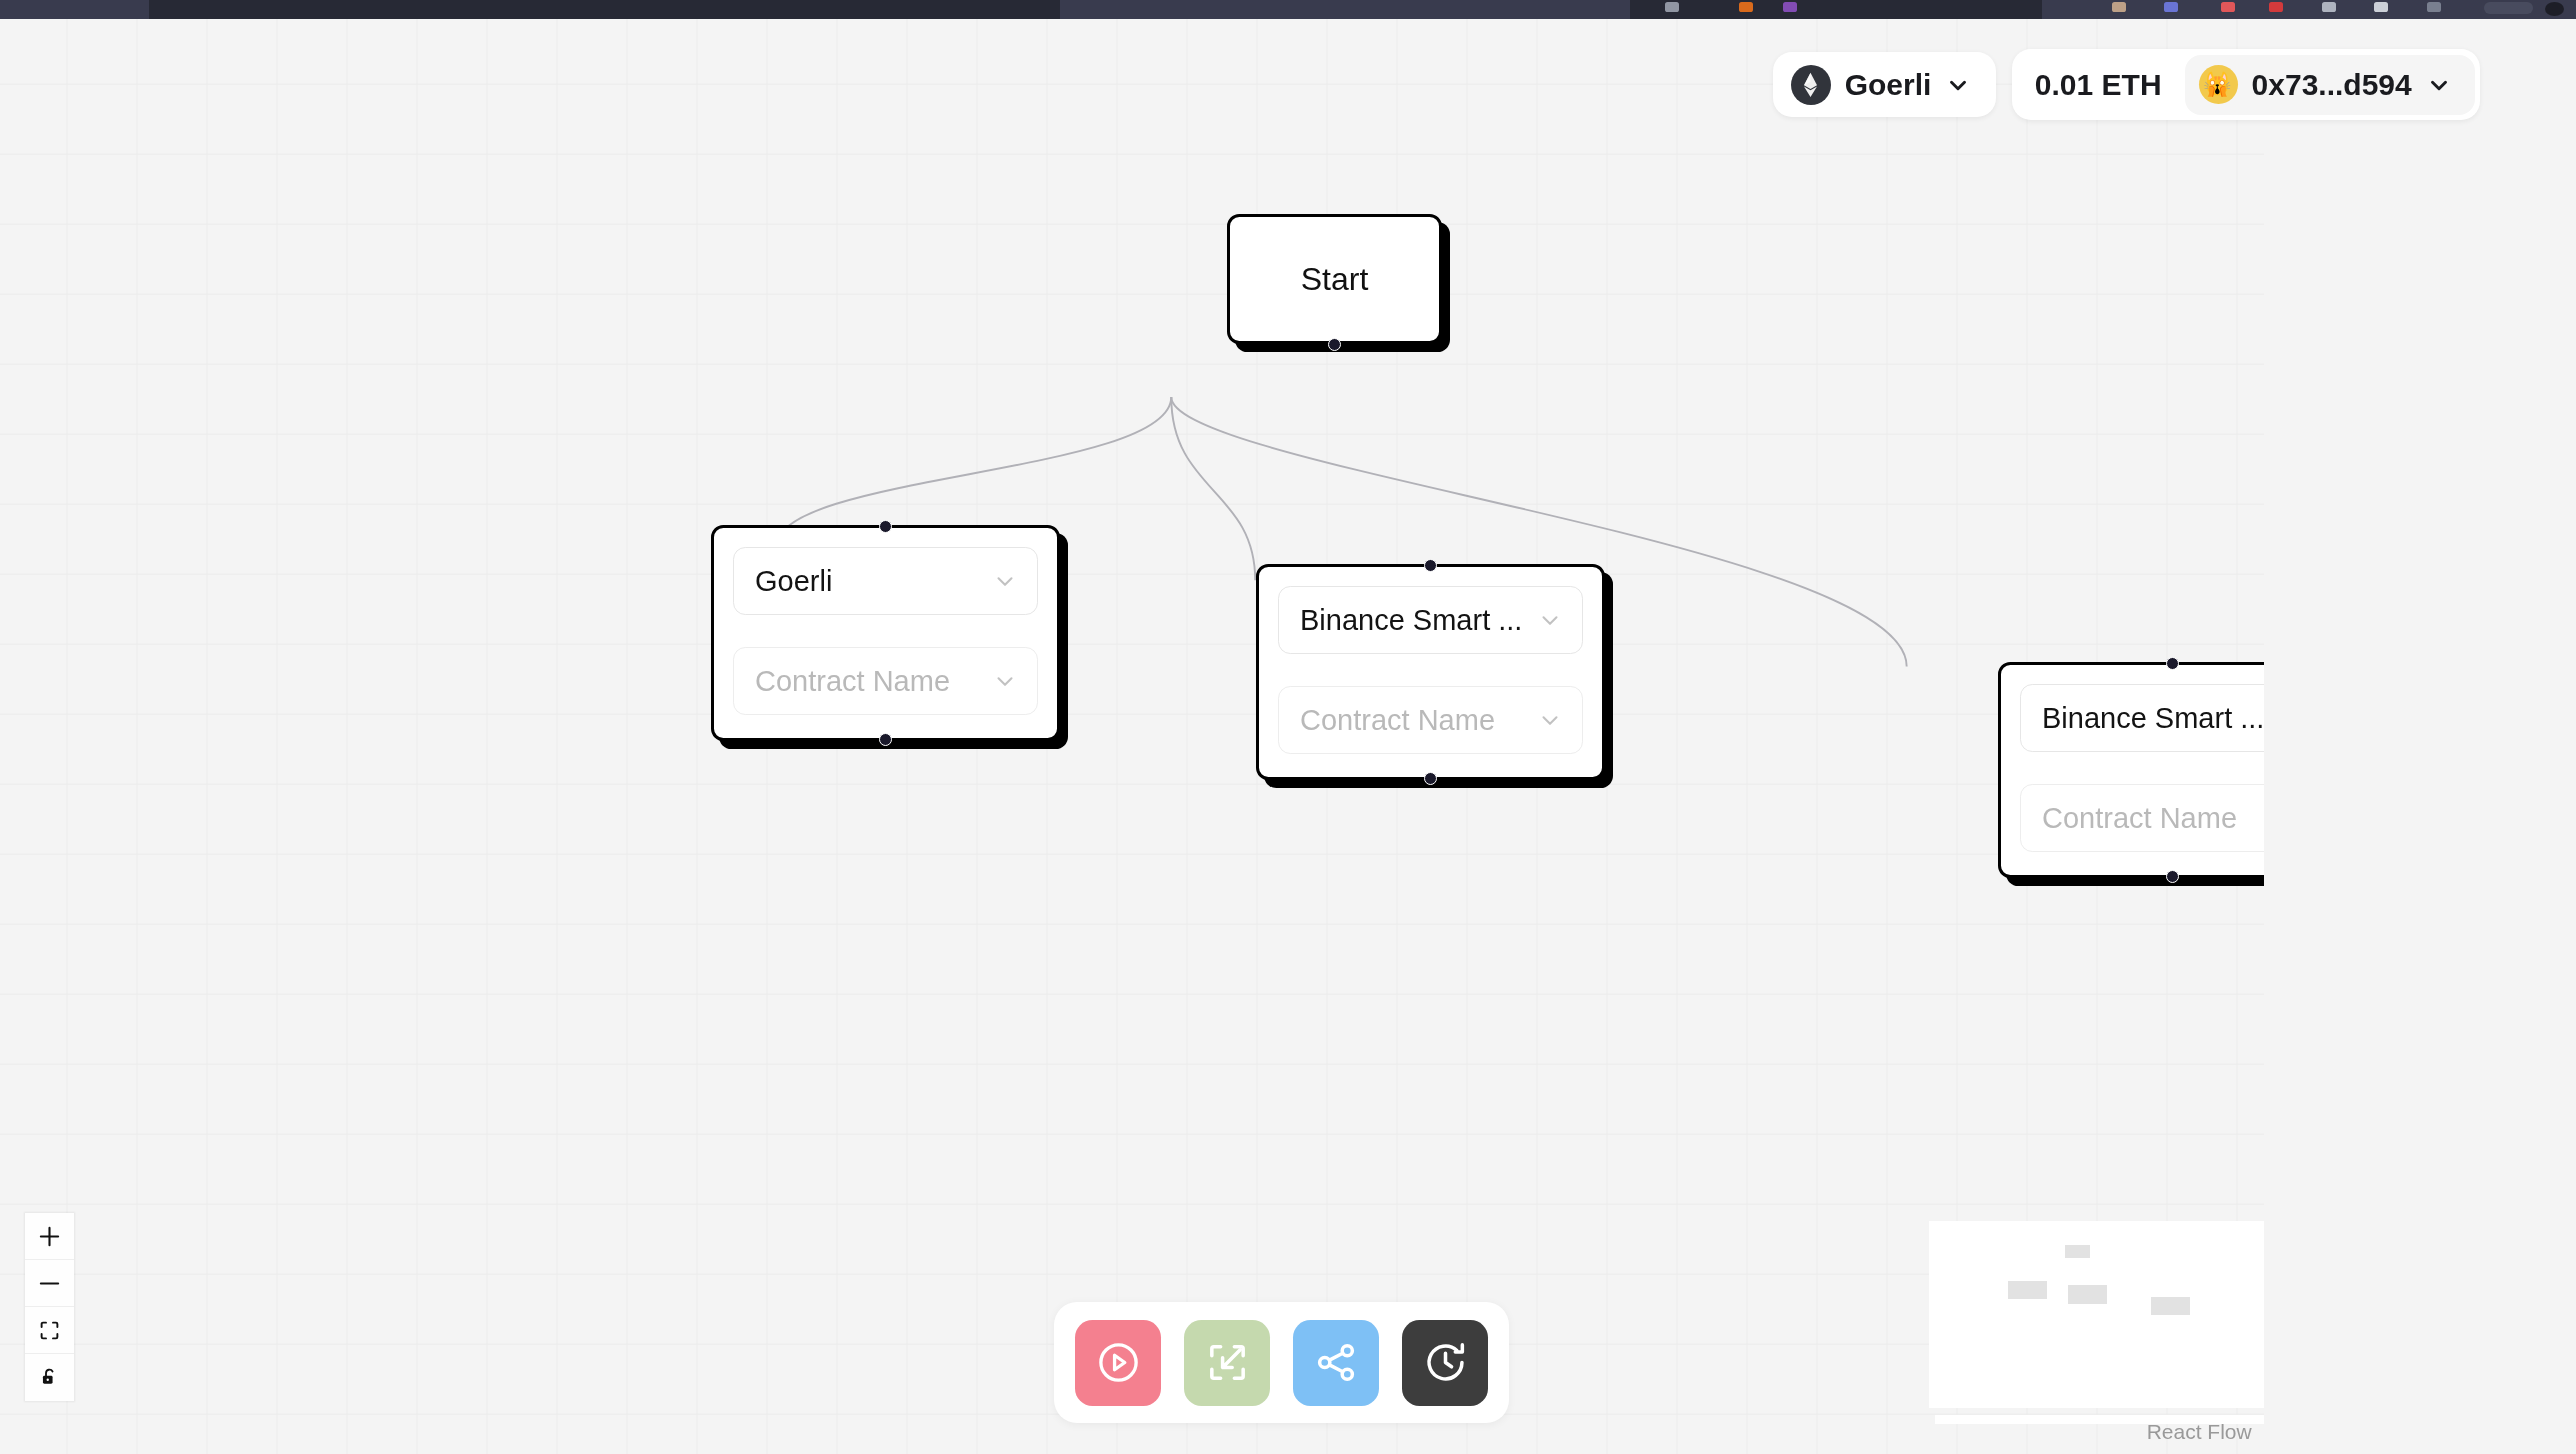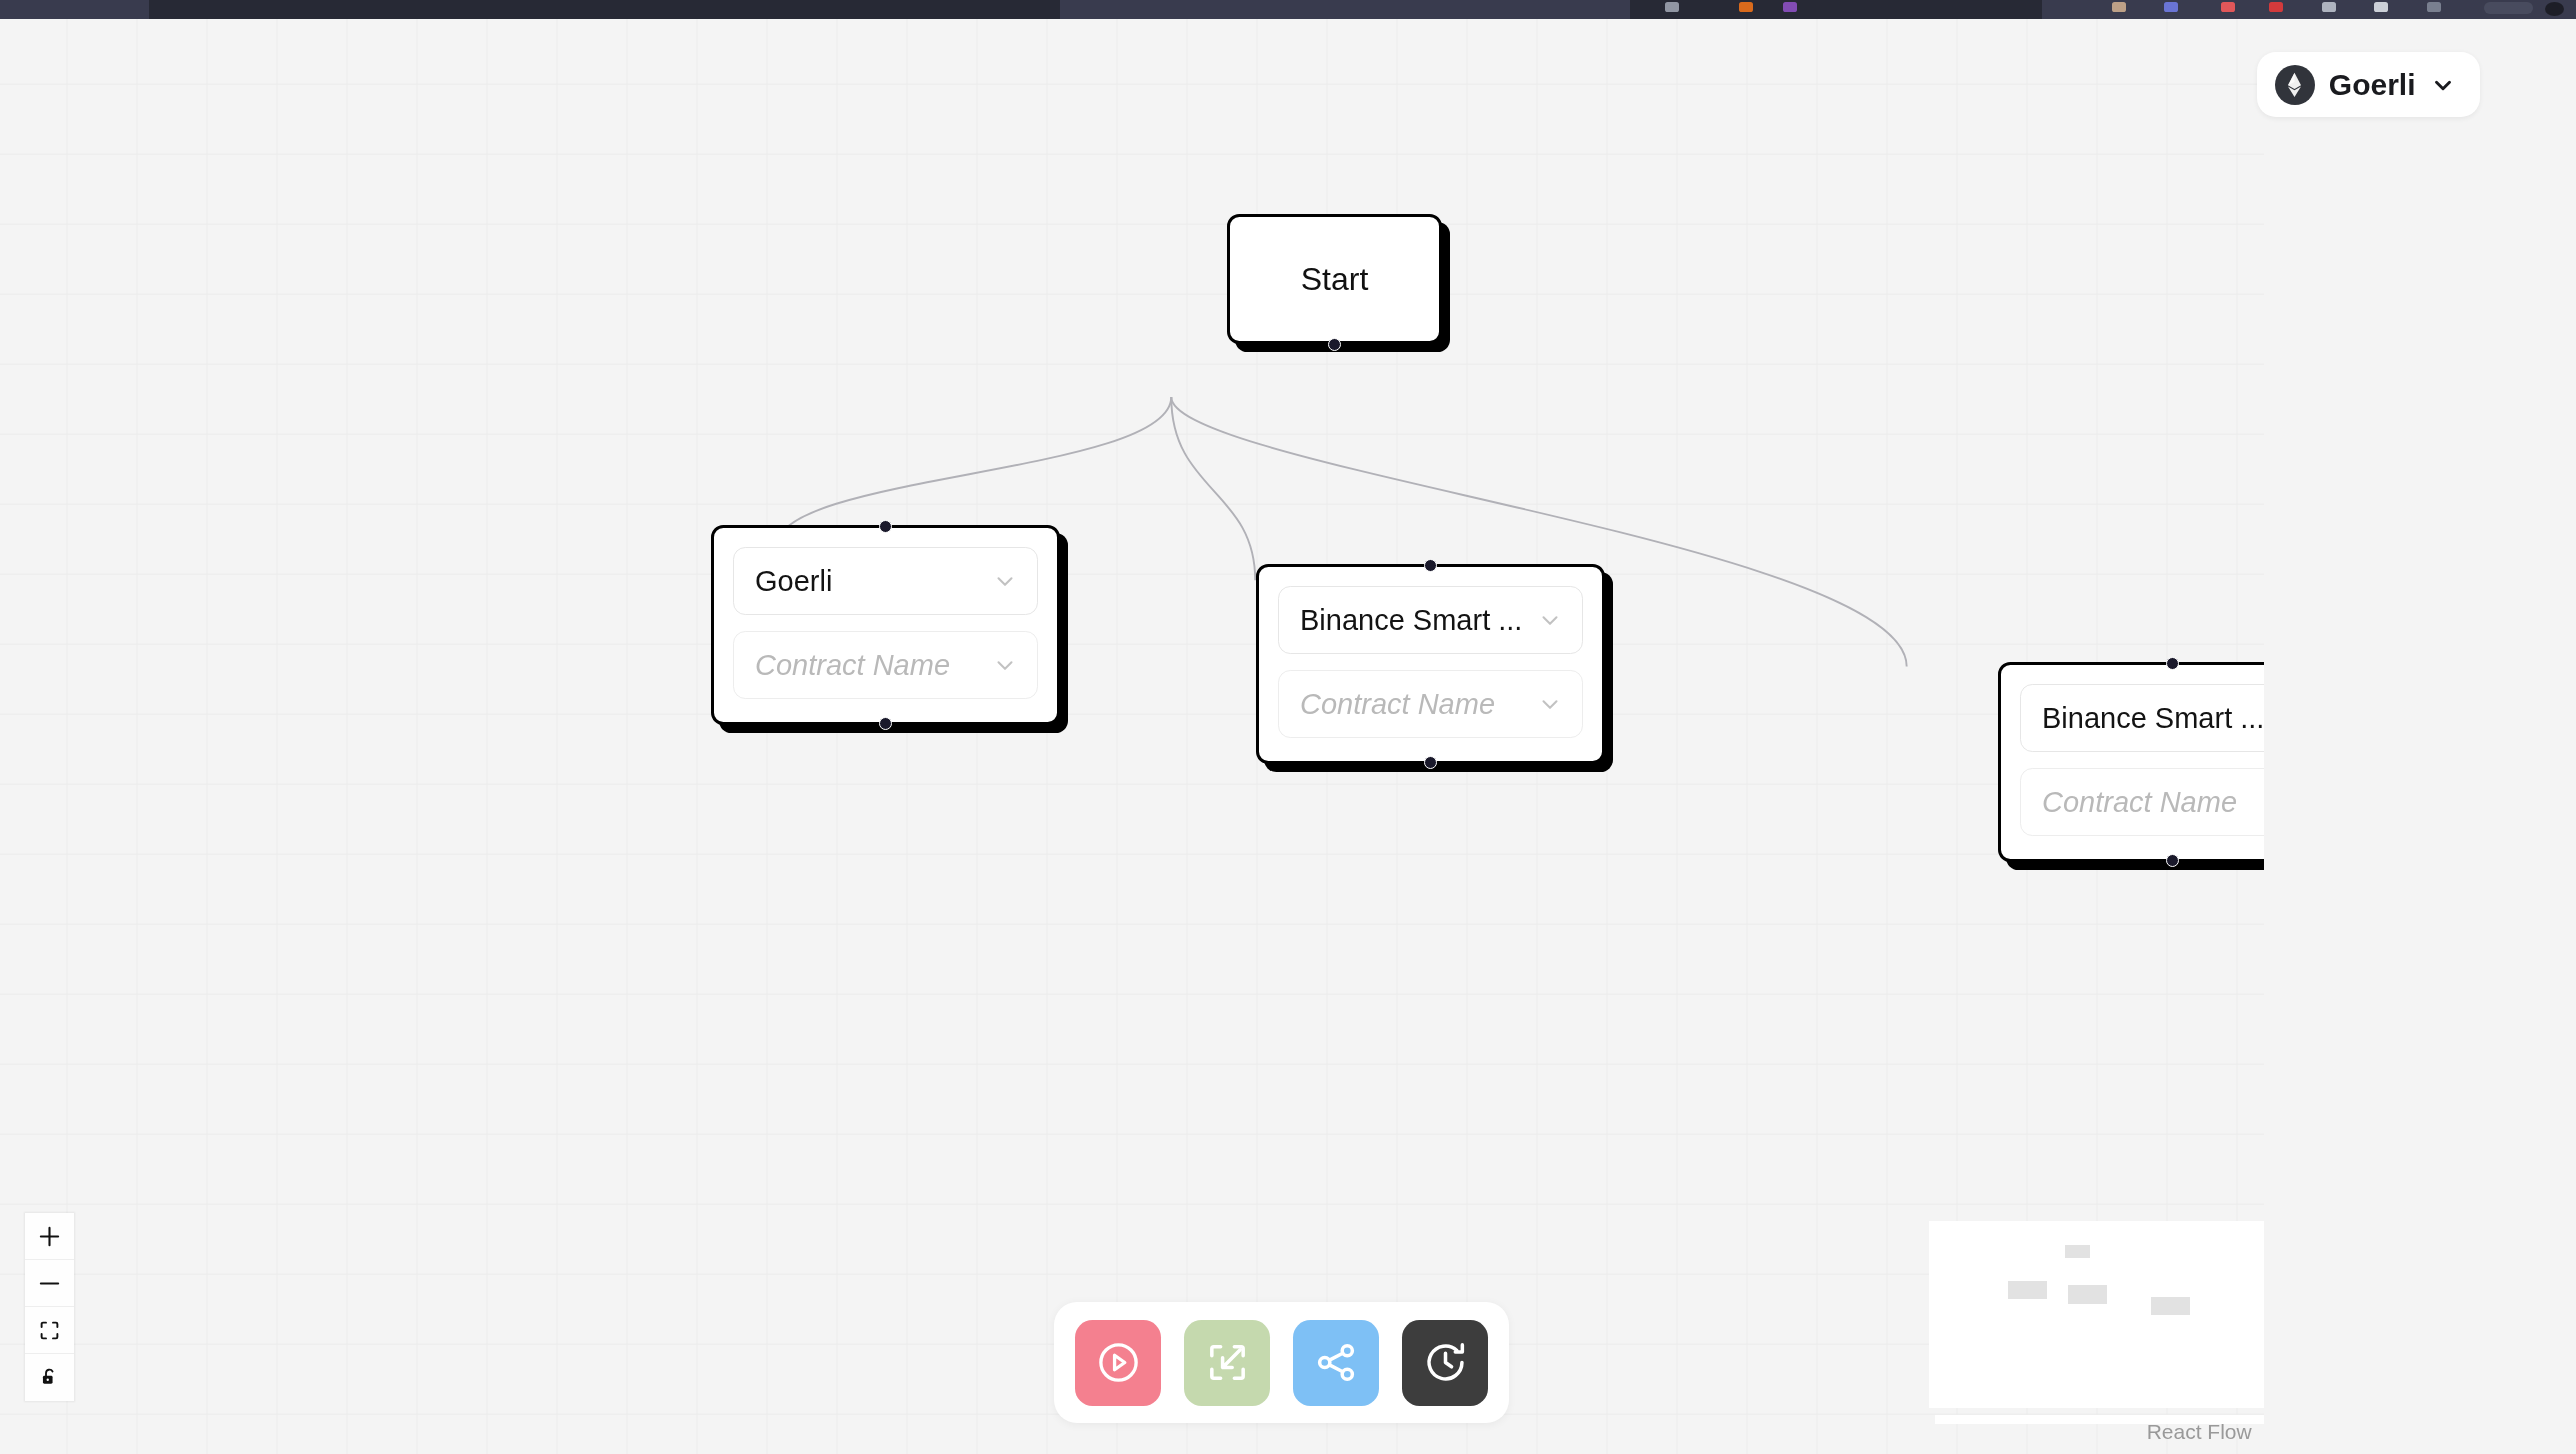--- a/index.html
+++ b/index.html
@@ -116,21 +116,21 @@
   .start-label { font-size: 32px; color: #111; }
   .rf-node.chain { width: 349px; padding: 19px 19px 23px; }
   .node-select {
     height: 68px; width: 100%;
     border: 1.8px solid #e6e6e6; border-radius: 12.3px;
     background: #fff;
     display: flex; align-items: center; justify-content: space-between;
     padding: 0 19px 0 21px;
     cursor: pointer;
   }
-  .node-select + .node-select { margin-top: 16px; font-style: italic; }
+  .node-select + .node-select { margin-top: 32px; }
   .node-select .val { font-size: 29px; color: #131313; white-space: nowrap; overflow: hidden; }
   .node-select.placeholder { border-color: #ededed; }
   .node-select.placeholder .val { color: #b9b9b9; }
   .sel-chev { flex: none; }
 
   .handle {
     position: absolute; left: 50%;
     width: 13px; height: 13px; margin-left: -6.6px;
     border-radius: 50%;
     background: #1a192b; border: 1.8px solid #fff;
@@ -356,15 +356,25 @@
           <path d="M12 1L3 18.2 12 13.9z" fill="#fff" opacity=".65"></path>
           <path d="M12 25.3L3 20.1 12 34.5 21 20.1z" fill="#fff" opacity=".92"></path>
         </svg>
       </span>
       <span class="chain-label">Goerli</span>
       <svg class="chev" width="26" height="26" viewBox="0 0 24 24">
         <path d="M6 9.5l6 6 6-6" fill="none" stroke="#1a1b1f" stroke-width="2.7" stroke-linecap="round" stroke-linejoin="round"></path>
       </svg>
     </div>
 
+    <div class="account-btn">
+      <span class="balance">0.01 ETH</span>
+      <span class="account-inner">
+        <span class="avatar">🙀</span>
+        <span class="account-addr">0x73...d594</span>
+        <svg class="chev" width="26" height="26" viewBox="0 0 24 24">
+          <path d="M6 9.5l6 6 6-6" fill="none" stroke="#1a1b1f" stroke-width="2.7" stroke-linecap="round" stroke-linejoin="round"></path>
+        </svg>
+      </span>
+    </div>
   </div>
 </div>
 
 
 </body></html>

